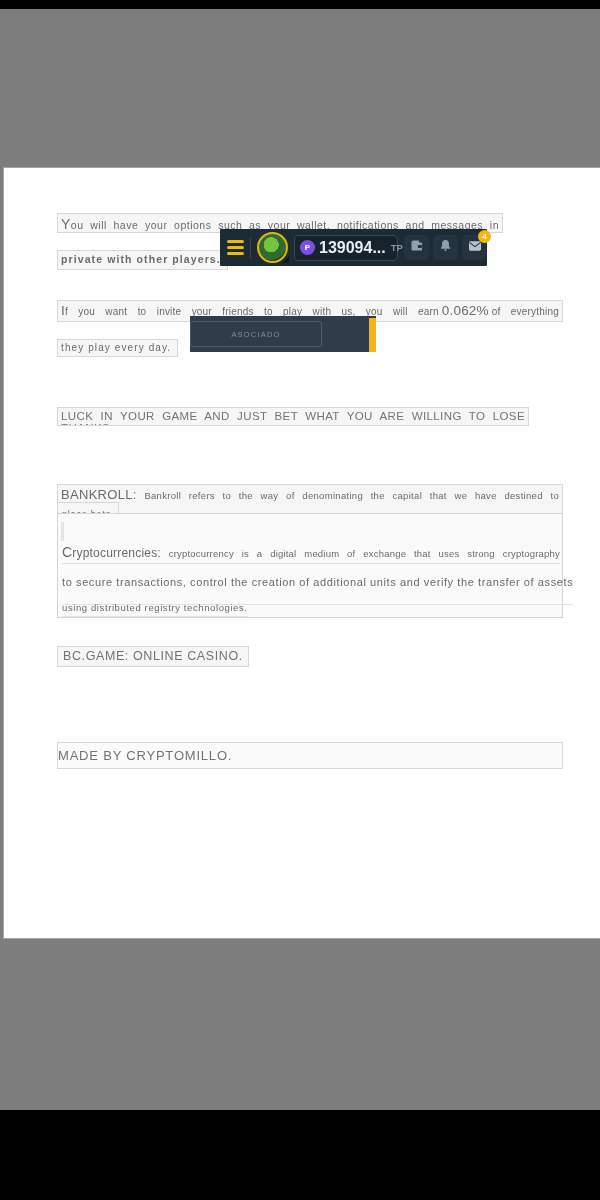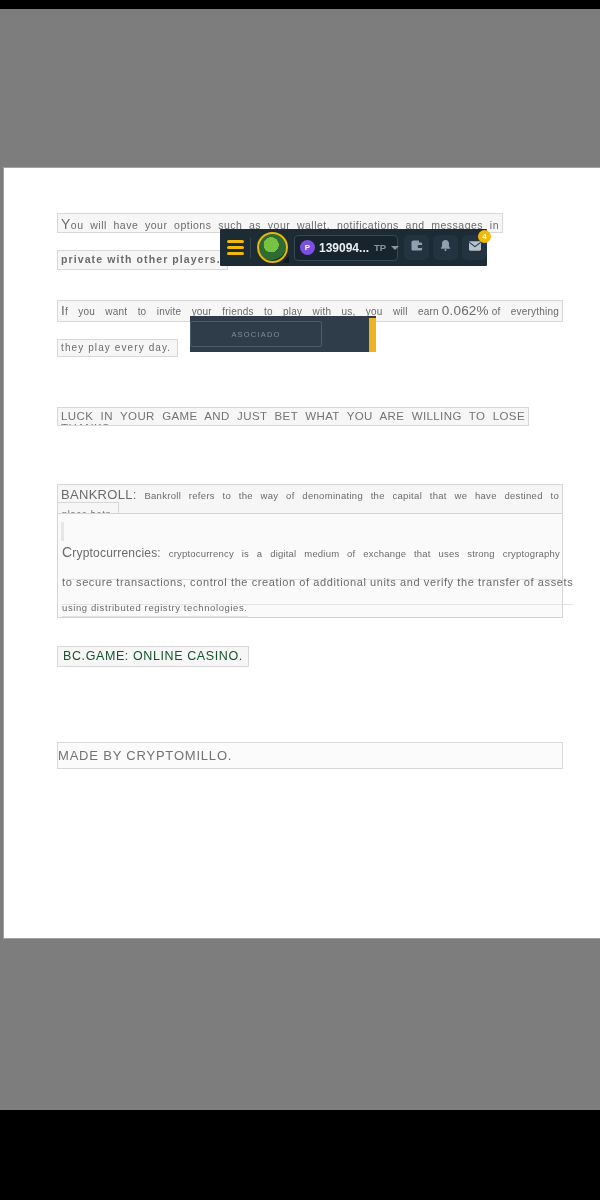--- a/index.html
+++ b/index.html
@@ -27,26 +27,26 @@
   .p2l1::first-letter{font-size:13.5px;}
   .p2-percent{font-size:13.5px;margin:0 3px;}
   .p2l2{left:53px;top:171px;height:18px;font-size:10px;letter-spacing:1.1px;}
   .luck{left:53px;top:239px;width:472px;height:19px;font-size:11.5px;letter-spacing:.4px;color:#747474;}
   .bankl1{left:53px;top:316px;width:506px;height:32px;font-size:9.5px;letter-spacing:.3px;}
   .bank-lead{font-size:13px;}
   .bankl2{left:53px;top:334px;height:14px;font-size:9px;letter-spacing:.8px;padding:6px 4px;}
   .cryptobox{left:53px;top:345px;width:506px;height:105px;background:#fafafa;border:1px solid #d4d4d4;}
   .cursor-mark{position:absolute;left:3px;top:8px;width:3px;height:19px;background:#e6e6e6;}
   .cline{position:absolute;left:4px;white-space:nowrap;color:#6b6b6b;}
-  .cline1{top:30px;width:498px;font-size:9.5px;letter-spacing:.2px;border-bottom:1px solid #dedede;padding-bottom:19px;text-align:justify;text-align-last:justify;white-space:normal;}
+  .cline1{top:30px;width:498px;font-size:9.5px;letter-spacing:.2px;border-bottom:1px solid #dedede;padding-bottom:3px;text-align:justify;text-align-last:justify;white-space:normal;}
   .crypto-lead{font-size:12px;}
   .cline1::first-letter{font-size:14px;}
   .cline2{top:62px;font-size:11px;letter-spacing:.6px;border-bottom:1px solid #e3e3e3;padding-bottom:16px;}
   .cline3{top:88px;font-size:9.5px;letter-spacing:.6px;border-bottom:1px solid #e3e3e3;padding-bottom:3px;}
-  .bcgame{left:53px;top:478px;height:21px;font-size:12.5px;letter-spacing:.6px;color:#14532d;padding:2px 5px;}
+  .bcgame{left:53px;top:478px;height:21px;font-size:12.5px;letter-spacing:.6px;color:#737373;padding:2px 5px;}
   .madeby{left:53px;top:574px;width:506px;height:27px;background:#fbfbfb;font-size:13px;letter-spacing:.8px;
           color:#737373;text-align:left;line-height:25px;}
 
   
   .casino-toolbar{
     position:absolute;left:216px;top:61px;width:267px;height:37px;background:#1d2b35;
     display:flex;align-items:center;padding-left:7px;box-sizing:border-box;border-radius:1px;
   }
   .hamburger{width:20px;height:15px;display:flex;flex-direction:column;justify-content:space-between;cursor:pointer;}
   .hamburger div{height:3px;border-radius:1.5px;background:#f0b90b;}
@@ -61,21 +61,21 @@
     border-left:7px solid transparent;border-bottom:7px solid #10181e;
   }
   .balance-pill{
     margin-left:6px;width:104px;height:26px;box-sizing:border-box;border:1px solid #374754;border-radius:4px;
     background:#18242d;display:flex;align-items:center;padding:0 5px;gap:4px;cursor:pointer;flex:0 0 auto;
   }
   .coin{
     width:15px;height:15px;border-radius:50%;background:#7b4fe0;color:#fff;font-size:8px;font-weight:bold;
     display:flex;align-items:center;justify-content:center;flex:0 0 auto;
   }
-  .balance-amt{color:#e9eef2;font-weight:bold;font-size:12px;}
+  .balance-amt{color:#e9eef2;font-weight:bold;font-size:16px;}
   .balance-cur{color:#8a97a3;font-size:9.5px;margin-left:1px;font-weight:bold;}
   .caret-down{width:0;height:0;border-left:4px solid transparent;border-right:4px solid transparent;border-top:4px solid #8a97a3;margin-left:1px;}
   .tb-buttons{display:flex;gap:4px;margin-left:6px;}
   .tb-btn{
     position:relative;width:25px;height:25px;border-radius:5px;background:#243340;
     display:flex;align-items:center;justify-content:center;cursor:pointer;
   }
   .mail-badge{
     position:absolute;top:-5px;right:-4px;width:13px;height:13px;border-radius:50%;background:#f0b90b;
     color:#fff;font-size:8px;font-weight:bold;display:flex;align-items:center;justify-content:center;

